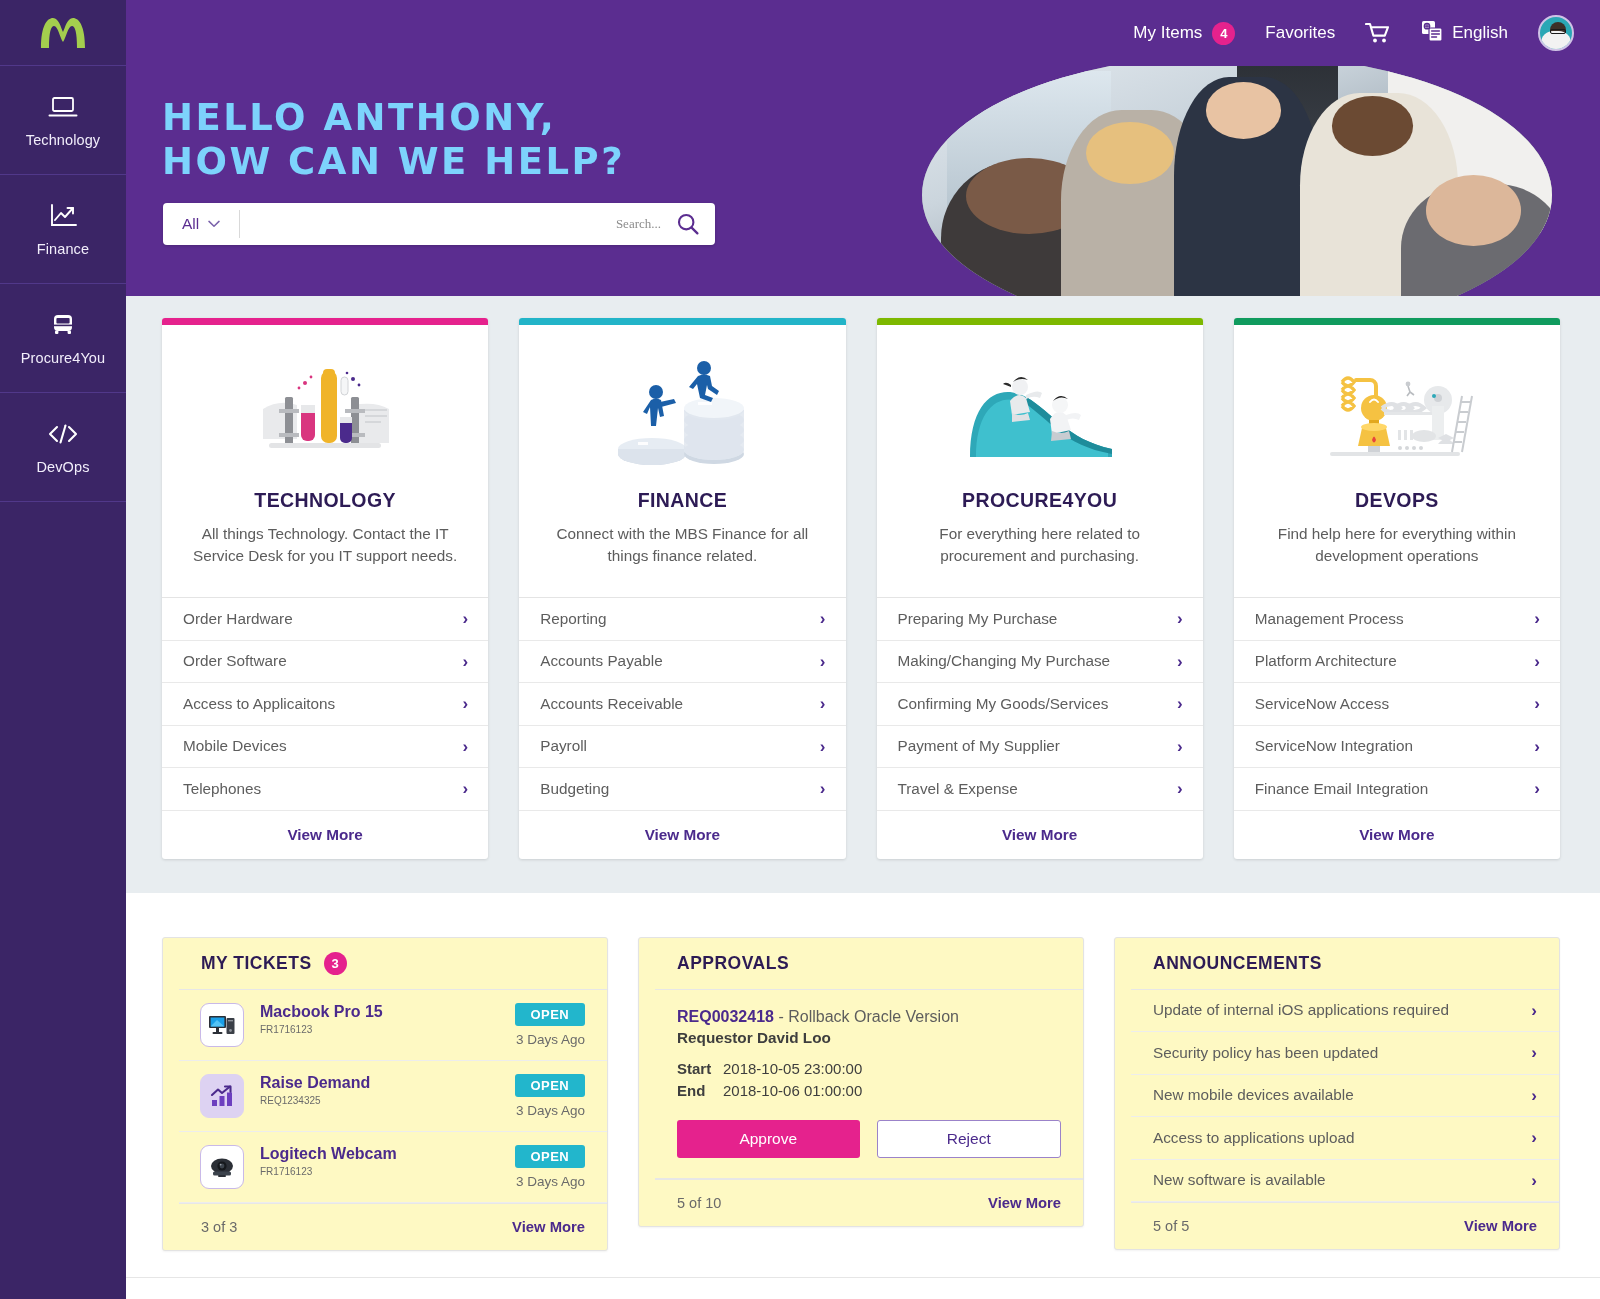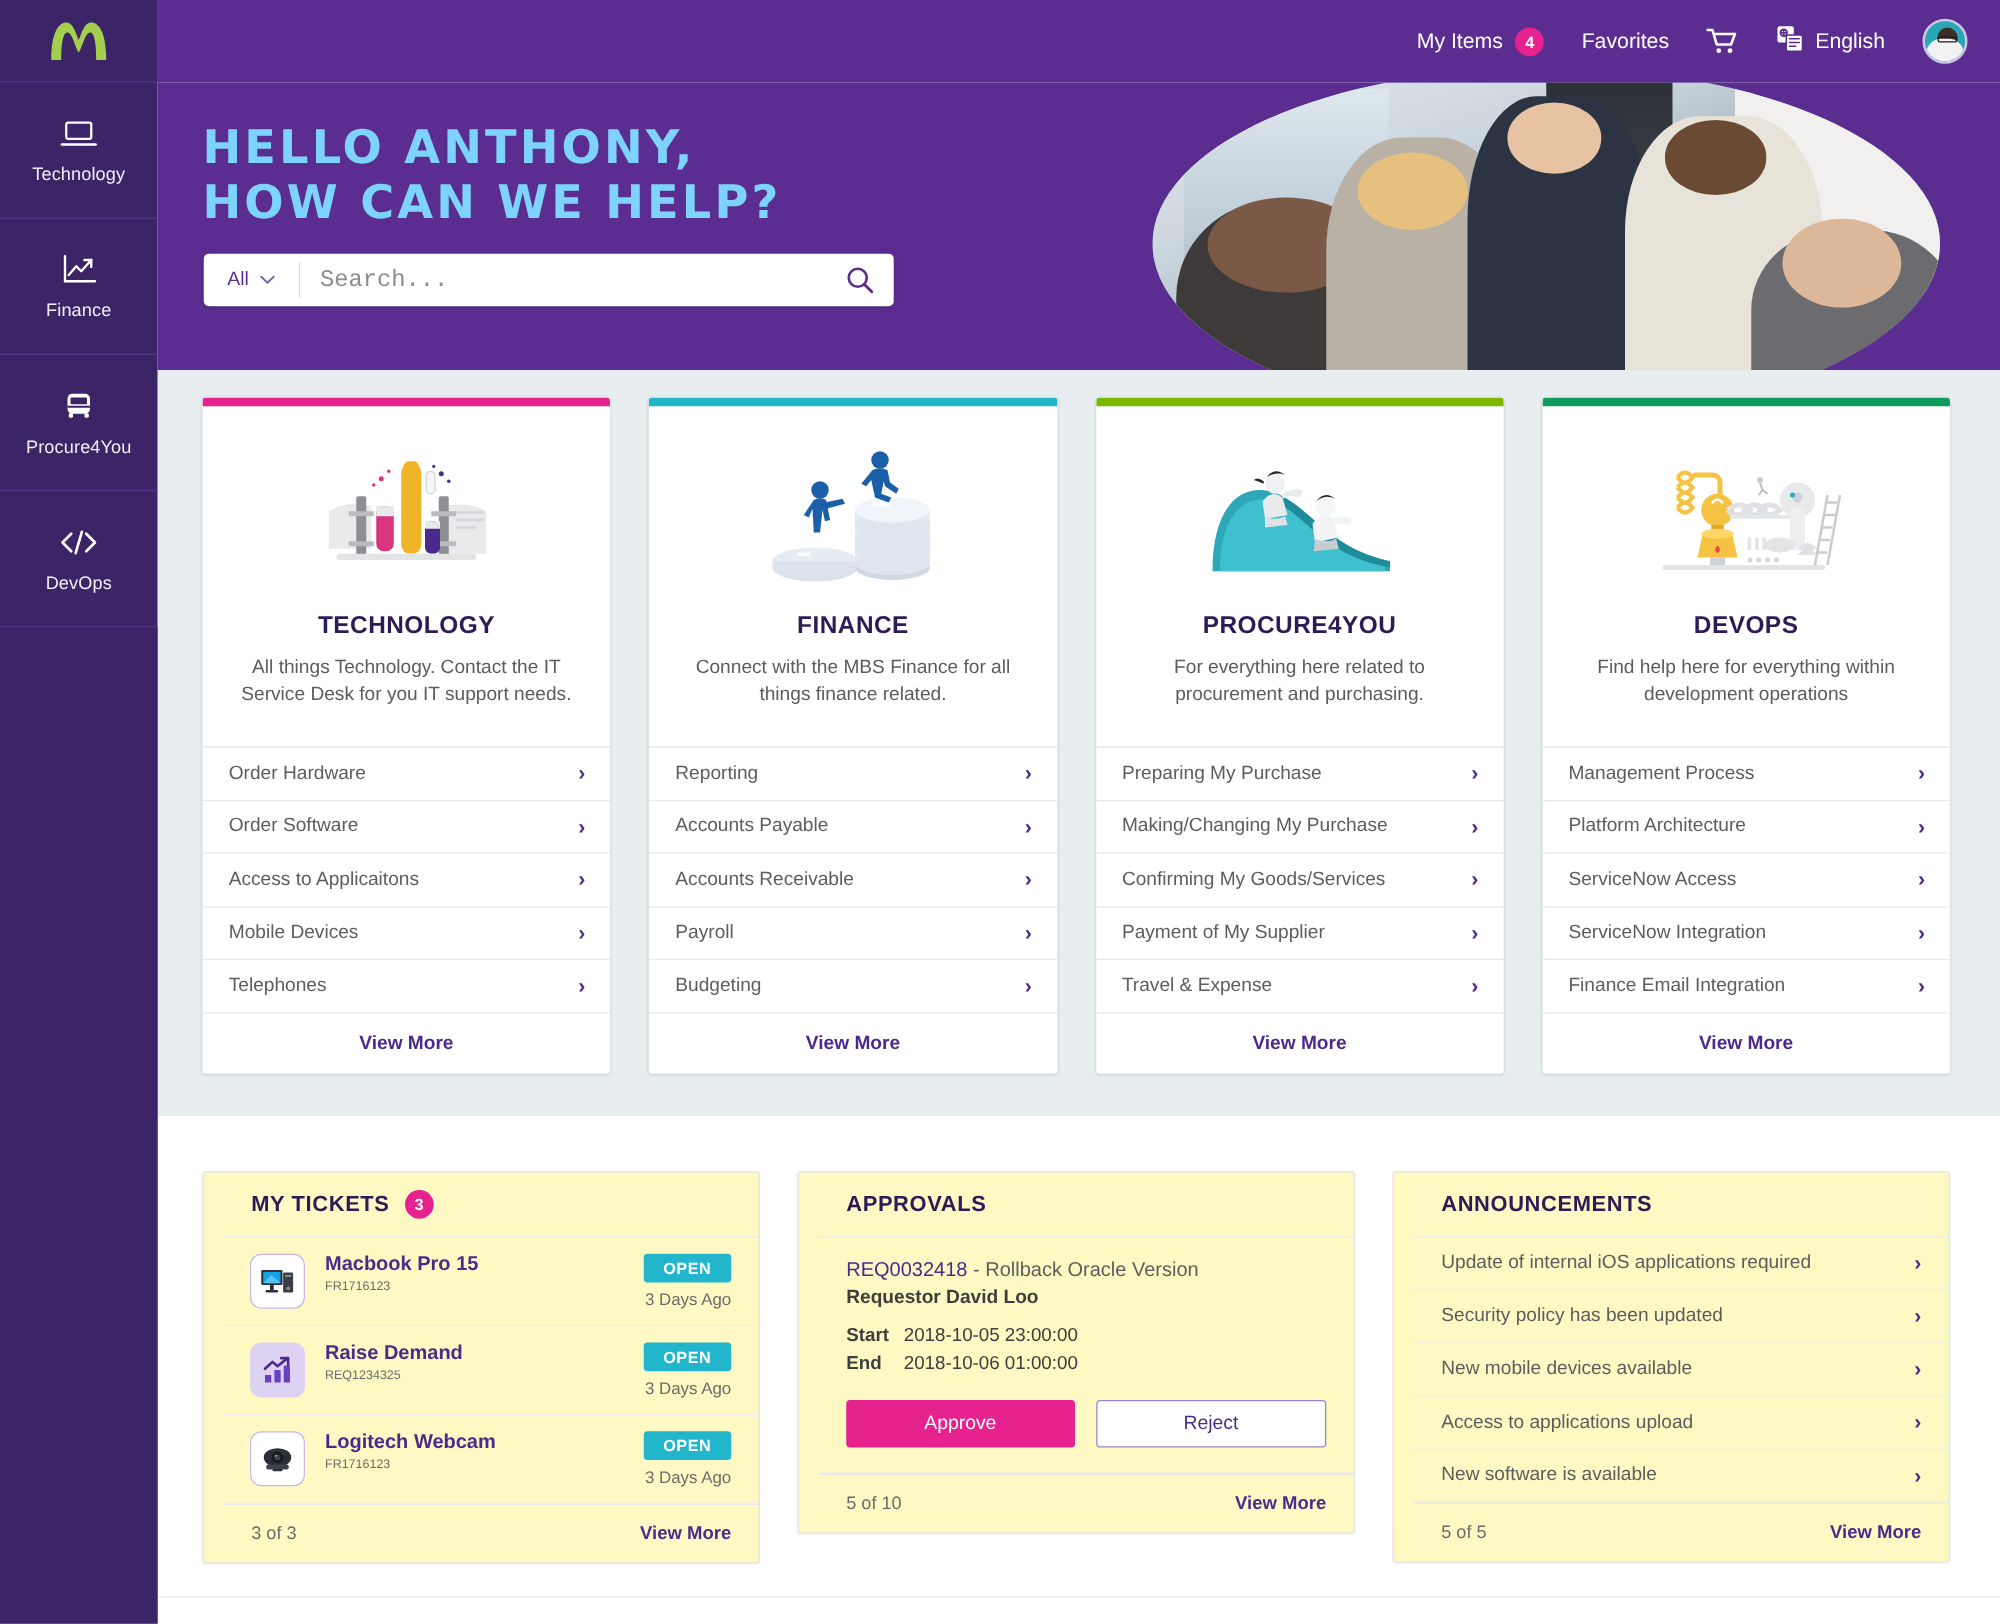--- a/index.html
+++ b/index.html
@@ -81,22 +81,22 @@
   }
   .search-wrap {
     position: absolute; left: 37px; top: 137px;
     width: 552px; height: 42px; background: #fff;
     border-radius: 4px; display: flex; align-items: center;
     box-shadow: 0 1px 3px rgba(0,0,0,.18);
   }
   .search-sel { width: 76px; display:flex; align-items:center; justify-content:center;
     gap: 9px; color:#5B2D90; font-size:15.5px; cursor:pointer; }
   .search-div { width:1px; height:28px; background:#d9d9d9; }
-  .search-input { flex:1; border:none; outline:none; font-size:19px; color:#4a4a4a;
-    padding-left: 16px; font-family: Liberation Mono, monospace; background: transparent; }
+  .search-input { flex:1; border:none; outline:none; font-size:13px; color:#4a4a4a;
+    padding-left: 16px; font-family: Liberation Serif, serif; background: transparent; text-align: right; }
   .search-input::placeholder { color:#8d8d8d; }
   .search-btn { width:54px; display:flex; align-items:center; justify-content:center;
     cursor:pointer; background:transparent; border:none; }
   .hero-photo {
     position: absolute; right: 48px; top: -12px;
     width: 630px; height: 282px; border-radius: 50% / 50%;
     overflow: hidden; background:#8a8f96;
   }
   .hero-photo .ph-sky { position:absolute; inset:0;
      background: linear-gradient(160deg,#e6ecf1 0%, #cbd5dd 30%, #98a4ae 58%, #6d7680 100%); }
@@ -191,21 +191,21 @@
   .t-right { display:flex; flex-direction:column; align-items:flex-end; gap:6px; }
   .pill-open {
     background:#22B6CC; color:#fff; font-size:13px; font-weight:bold;
     padding:4px 16px; border-radius:3px; letter-spacing:.4px;
   }
   .t-age { font-size:13.5px; color:#6b6b6b; }
 
   
   .approval-body { padding: 18px 22px 20px 22px; border-bottom:1px solid #e7e7e7; }
   .ap-line1 { font-size:16px; color:#5d5d5d; margin-bottom:3px; }
-  .ap-req { color:#4B2A8C; font-weight:normal; }
+  .ap-req { color:#4B2A8C; font-weight:bold; }
   .ap-line2 { font-size:15.3px; color:#3e3e3e; font-weight:bold; margin-bottom:11px;}
   .ap-dates { font-size:15px; color:#3e3e3e; line-height:1.52; margin-bottom:17px; }
   .ap-dates b { display:inline-block; min-width:46px; }
   .ap-btns { display:flex; gap:17px; }
   .btn-approve {
     flex:1; height:38px; background:#E5228D; color:#fff; border:none; border-radius:3px;
     font-size:15.5px; cursor:pointer; font-family:"Liberation Sans", sans-serif;
   }
   .btn-reject {
     flex:1; height:38px; background:#fff; color:#4B2A8C; border:1px solid #9b83c9;

